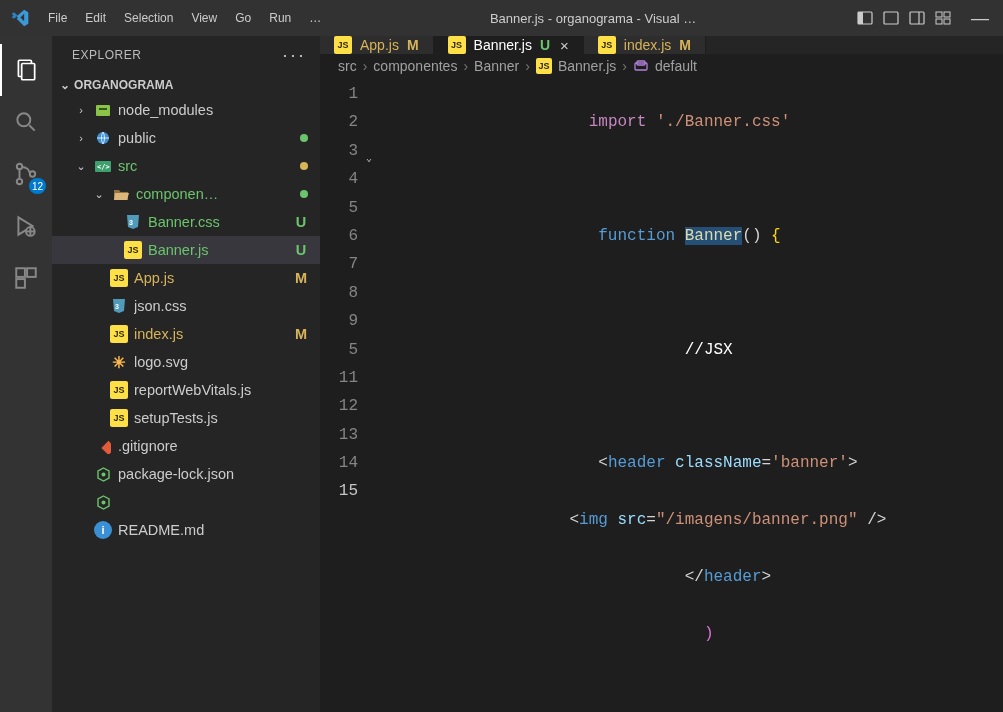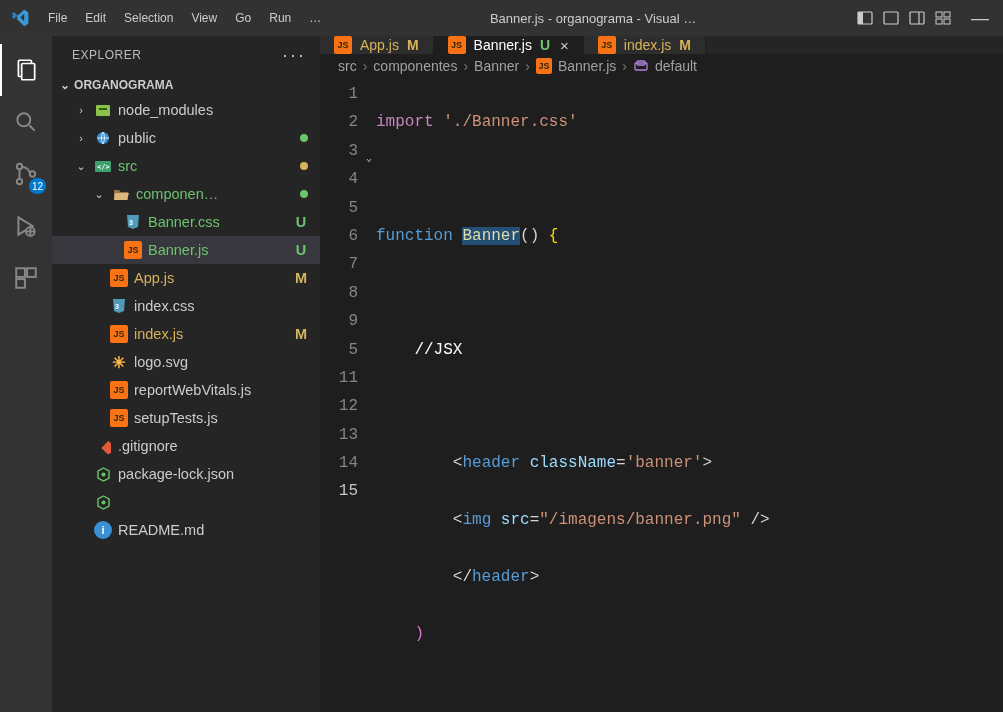--- a/index.html
+++ b/index.html
@@ -83,21 +83,21 @@
 .tree-item.selected { background:#37373d; }
 .tree-item .chev { width:14px; display:inline-flex; justify-content:center; color:#ccc; font-size:11px;}
 .tree-item .filename { flex:1; overflow:hidden; text-overflow:ellipsis;}
 .tree-item .status { width:14px; text-align:center; font-weight:bold;}
 .status.M { color:#d7b35a;}
 .status.U { color:#6cc46c;}
 .dot { width:8px;height:8px;border-radius:50%; }
 .green-txt { color:#6cc46c;}
 .mod-txt { color:#d7b35a;}
 .file-icon { width:18px; height:18px; display:flex; align-items:center; justify-content:center; font-size:10px; font-weight:bold; border-radius:2px;}
-.icon-js { background:#f97316; color:#312804; font-size:9px;}
+.icon-js { background:#fde047; color:#312804; font-size:9px;}
 .icon-css { color:#519aba; }
 .icon-info { background:#3b8fd4; color:#fff; border-radius:50%; font-size:11px;}
 
 .editor-area { flex:1; display:flex; flex-direction:column; background:#1e1e1e; min-width:0;}
 
 .tabs {
   display:flex;
   background:#252526;
   height:40px;
 }
@@ -143,21 +143,21 @@
   user-select:none;
 }
 .gutter .ln { height:28.4px; position:relative;}
 .fold-chev { position:absolute; right:-14px; top:8px; font-size:10px; color:#ccc;}
 .code {
   flex:1;
   color:#d4d4d4;
   white-space:pre;
   position:relative;
 }
-.code .line { height:28.4px; }
+.code .line { height:28.4px;text-align:center; }
 .tok-kw { color:#c586c0;}
 .tok-str { color:#ce9178;}
 .tok-fn { color:#dcdcaa;}
 .tok-comment { color:#ffffff;}
 .tok-punct { color:#d4d4d4;}
 .tok-brace-y { color:#ffd700;}
 .tok-brace-p { color:#da70d6;}
 .tok-tag { color:#569cd6;}
 .tok-attr { color:#9cdcfe;}
 .tok-paren { color:#d4d4d4;}
@@ -336,21 +336,21 @@
         <span class="status M">M</span>
       </div>
 
       <div class="tree-item" style="padding-left:58px">
         <span class="file-icon icon-css">
             <svg width="16" height="16" viewBox="0 0 16 16">
               <path fill="#519aba" d="M2 1h12l-1 12-5 2-5-2z"></path>
               <text x="4" y="11" font-size="7" fill="#fff">3</text>
             </svg>
           </span>
-        <span class="filename">index.css</span>
+        <span class="filename">json.css</span>
       </div>
 
       <div class="tree-item" style="padding-left:58px">
         <span class="file-icon icon-js">JS</span>
         <span class="filename mod-txt">index.js</span>
         <span class="status M">M</span>
       </div>
 
       <div class="tree-item" style="padding-left:58px">
         <span class="file-icon" style="color:#ffb84d;font-size:16px">✳</span>

